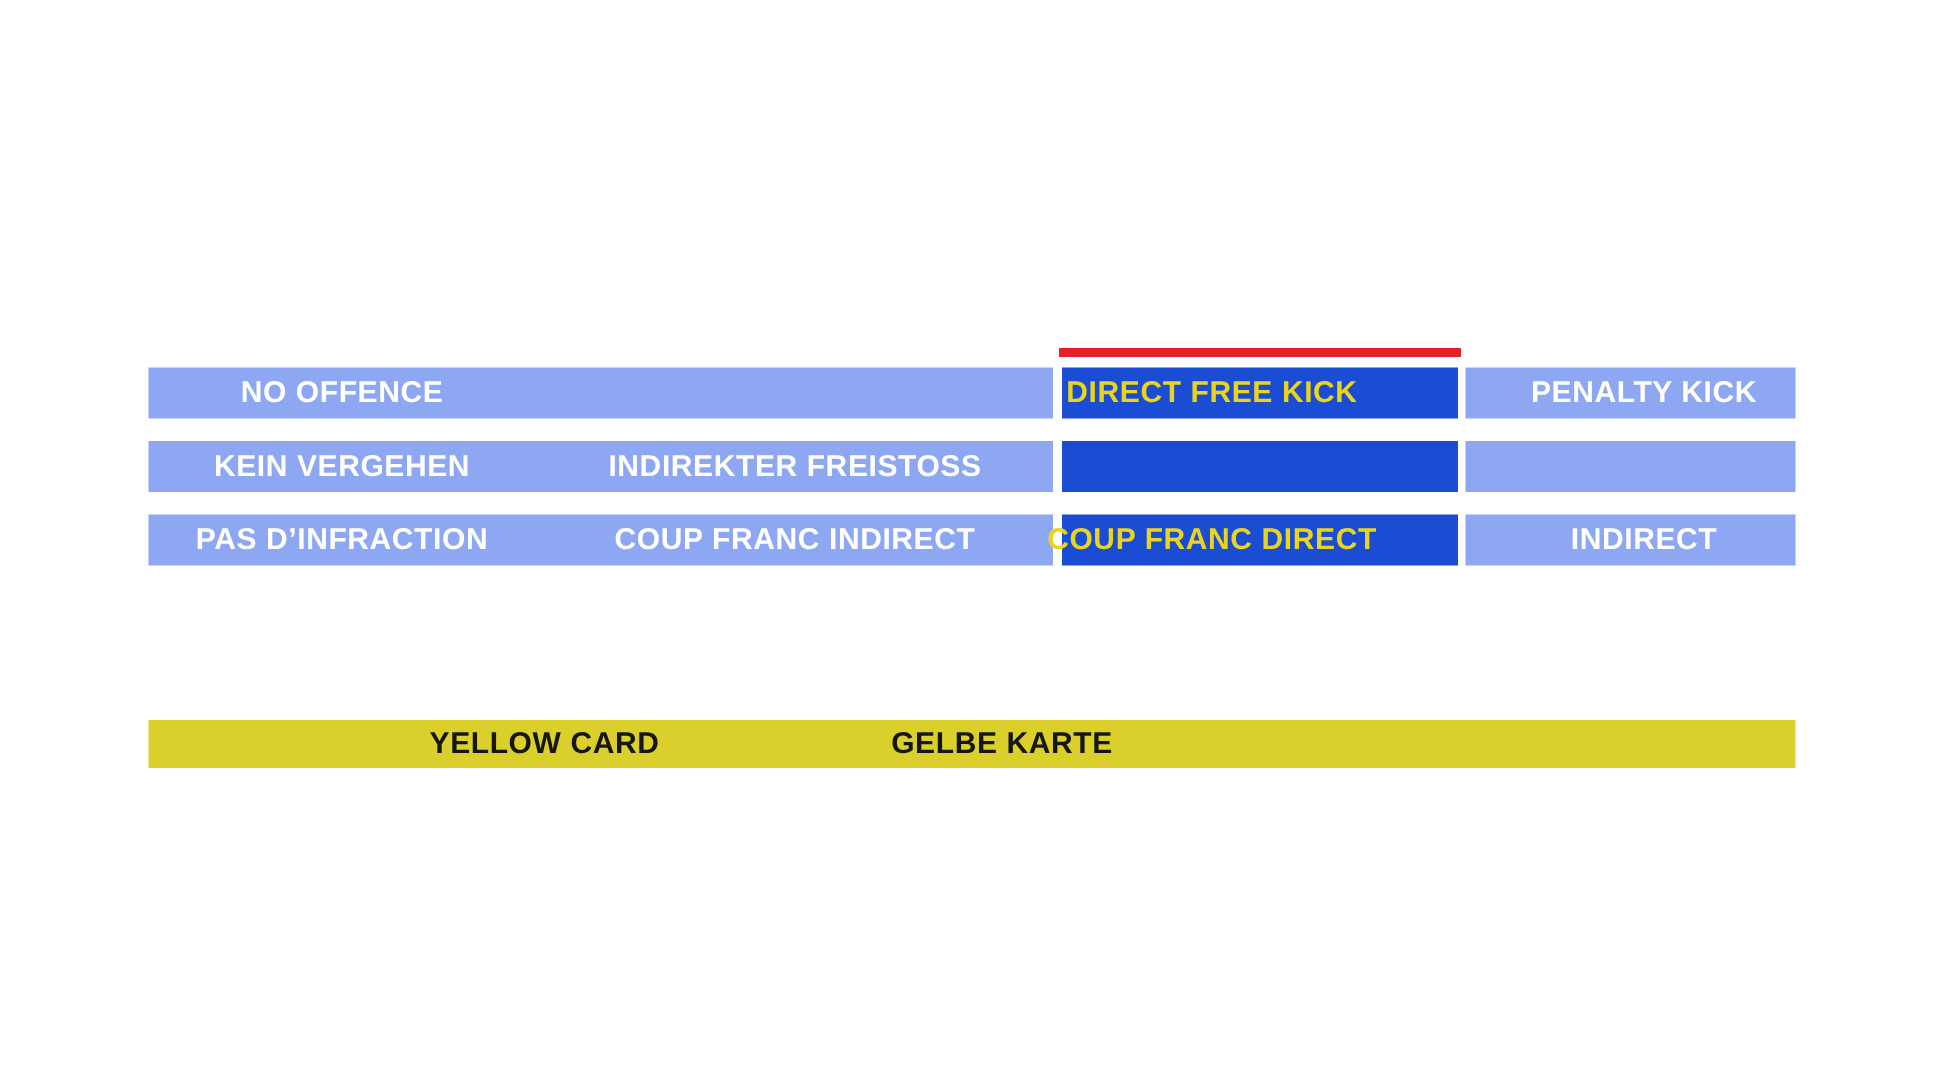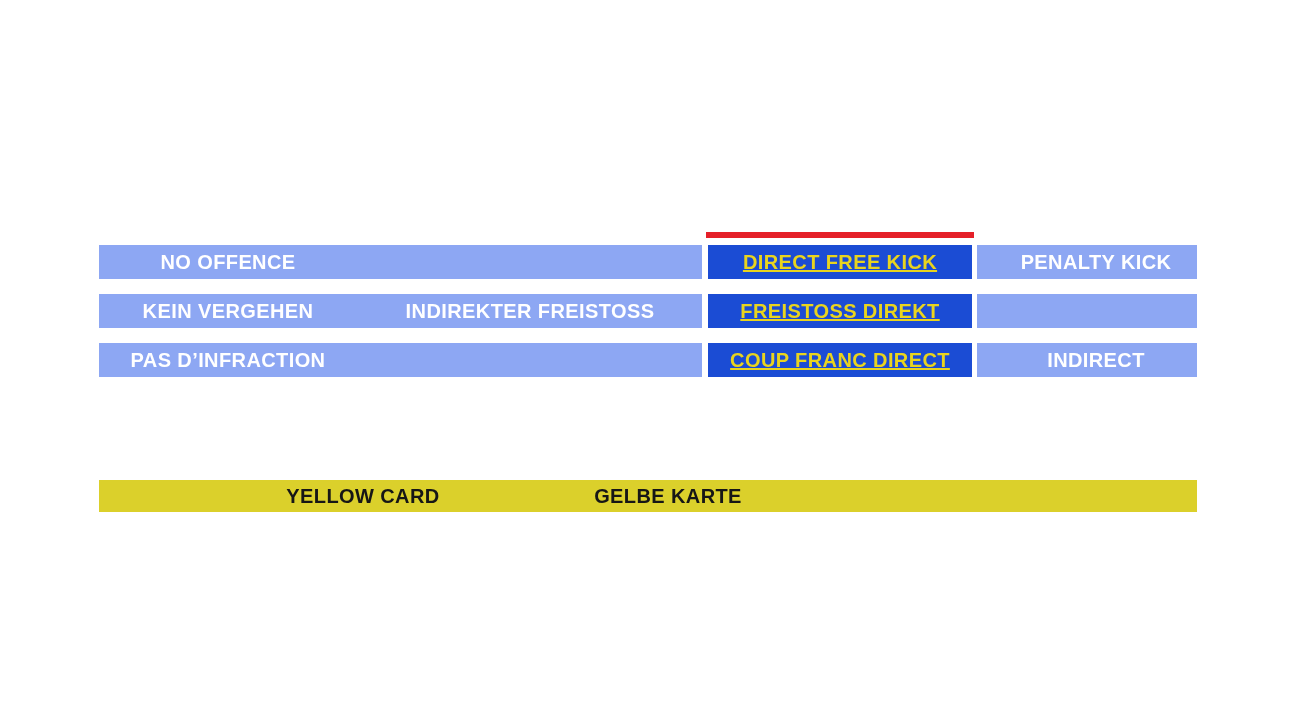--- a/index.html
+++ b/index.html
@@ -44,21 +44,21 @@
     position:absolute;top:0;bottom:0;
     display:flex;align-items:center;
     transform:translateX(-50%);
     white-space:nowrap;
     font-size:20px;
     letter-spacing:0.4px;
     color:var(--white-text);
   }
   .opt-c1{left:129px}
   .opt-c2{left:431px}
-  .opt-c3{left:741px;color:var(--yellow-text);text-decoration:underline;}
+  .opt-c3{left:709px;color:var(--yellow-text);}
   .opt-c4{left:997px}
   .card-bar{
     position:absolute;
     left:99px;top:452px;width:1098px;height:32px;
     background:var(--yellow-bar);
     margin-top:28px;
   }
   .card-label{
     position:absolute;top:0;bottom:0;
     display:flex;align-items:center;
@@ -87,28 +87,28 @@
     <span class="opt-label opt-c3">DIRECT FREE KICK</span>
     <span class="opt-label opt-c4">PENALTY KICK</span>
   </div>
 
   <div class="options-row row-2">
     <div class="seg seg-left"></div>
     <div class="cell-selected"></div>
     <div class="seg seg-right"></div>
     <span class="opt-label opt-c1">KEIN VERGEHEN</span>
     <span class="opt-label opt-c2">INDIREKTER FREISTOSS</span>
-    <span class="opt-label opt-c3">FREISTOSS DIREKT</span>
   </div>
 
   <div class="options-row row-3">
     <div class="seg seg-left"></div>
     <div class="cell-selected"></div>
     <div class="seg seg-right"></div>
     <span class="opt-label opt-c1">PAS D’INFRACTION</span>
+    <span class="opt-label opt-c2">COUP FRANC INDIRECT</span>
     <span class="opt-label opt-c3">COUP FRANC DIRECT</span>
     <span class="opt-label opt-c4">INDIRECT</span>
   </div>
 
   <div class="card-bar">
     <span class="card-label card-c1">YELLOW CARD</span>
     <span class="card-label card-c2">GELBE KARTE</span>
   </div>
 
 </div>

